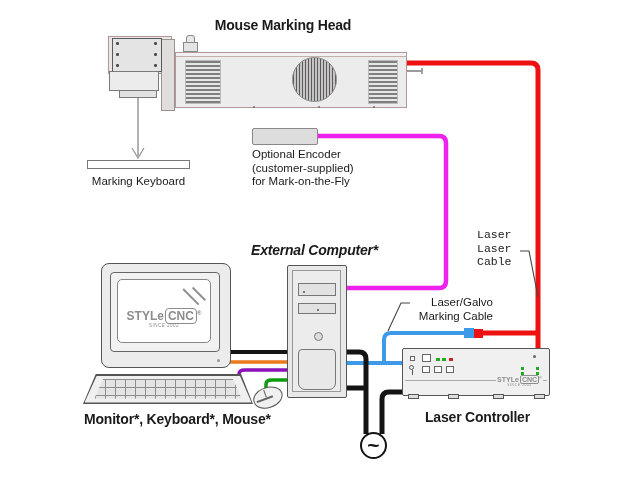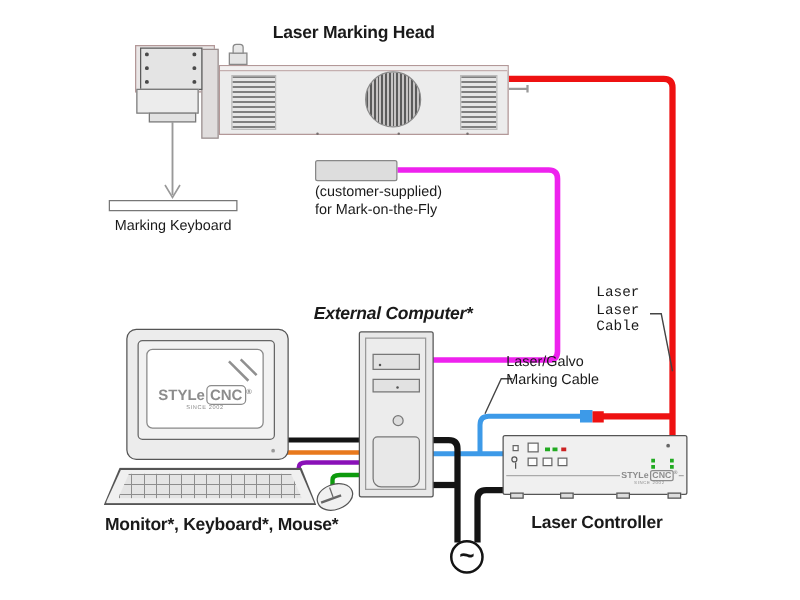--- a/index.html
+++ b/index.html
@@ -98,21 +98,21 @@
       text-align:center;font-size:21px;line-height:21px;font-weight:bold;color:#141414;z-index:2;}
 
   
   .t-title{left:173px;top:17px;width:220px;text-align:center;}
   .t-marksurf{left:87px;top:175px;width:103px;text-align:center;font-size:11.5px;}
   .t-encoder{left:252px;top:148px;}
   .t-extcomp{left:251px;top:242px;font-style:italic;}
   .t-periph{left:84px;top:411px;}
   .t-ctrl{left:420px;top:409px;width:115px;text-align:center;}
   .t-headcable{left:477px;top:228px;font-family:Liberation Mono, monospace;}
-  .t-galvocable{left:405px;top:284px;width:88px;text-align:left;}
+  .t-galvocable{left:405px;top:296px;width:88px;text-align:right;}
 </style>
 </head>
 <body>
 
 <div id="stage">
 
   <svg class="layer" width="640" height="480" viewBox="0 0 640 480">
 
     <path d="M138,97 V156" fill="none" style="stroke:#999;stroke-width:1.5"></path>
     <path d="M132,148 L138,158 L144,148" fill="none" style="stroke:#999;stroke-width:1.3"></path>
@@ -230,23 +230,24 @@
     <div class="foot" style="left:5px;"></div>
     <div class="foot" style="left:45px;"></div>
     <div class="foot" style="left:90px;"></div>
     <div class="foot" style="left:131px;"></div>
   </div>
 
   <div class="dev ac">
     <span>~</span>
   </div>
 
-  <div class="lbl bold t-title">Laser Marking Head</div>
+  <div class="lbl bold t-title">Mouse Marking Head</div>
   <div class="lbl t-marksurf">Marking Keyboard</div>
   <div class="lbl small t-encoder">
+    <div>Optional Encoder</div>
     <div>(customer-supplied)</div>
     <div>for Mark-on-the-Fly</div>
   </div>
   <div class="lbl bold t-extcomp">External Computer*</div>
   <div class="lbl bold t-periph">Monitor*, Keyboard*, Mouse*</div>
   <div class="lbl bold t-ctrl">Laser Controller</div>
   <div class="lbl small t-headcable">
     <div>Laser</div>
     <div>Laser</div>
     <div>Cable</div>

